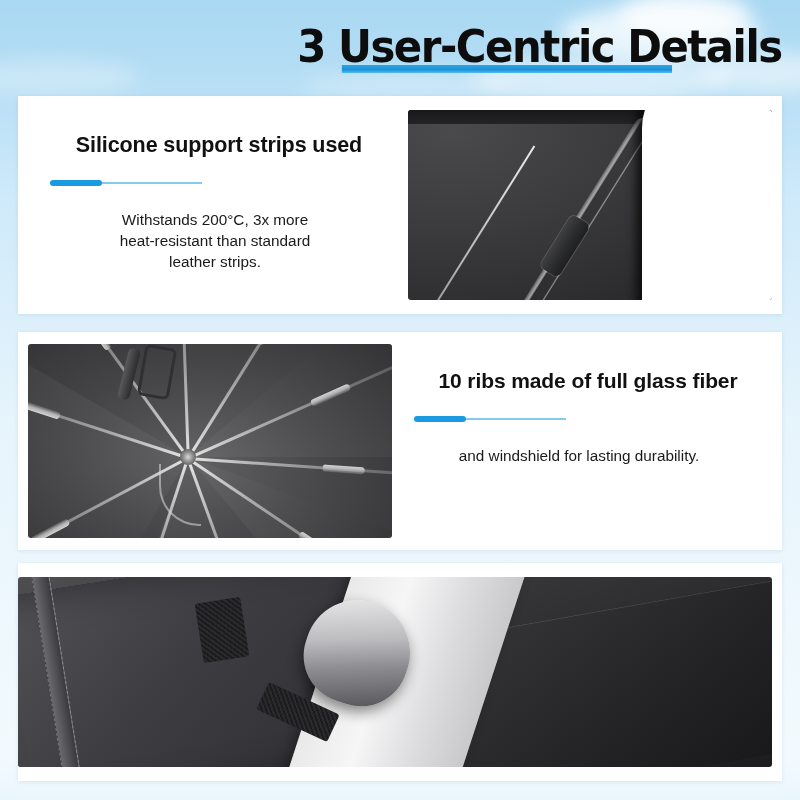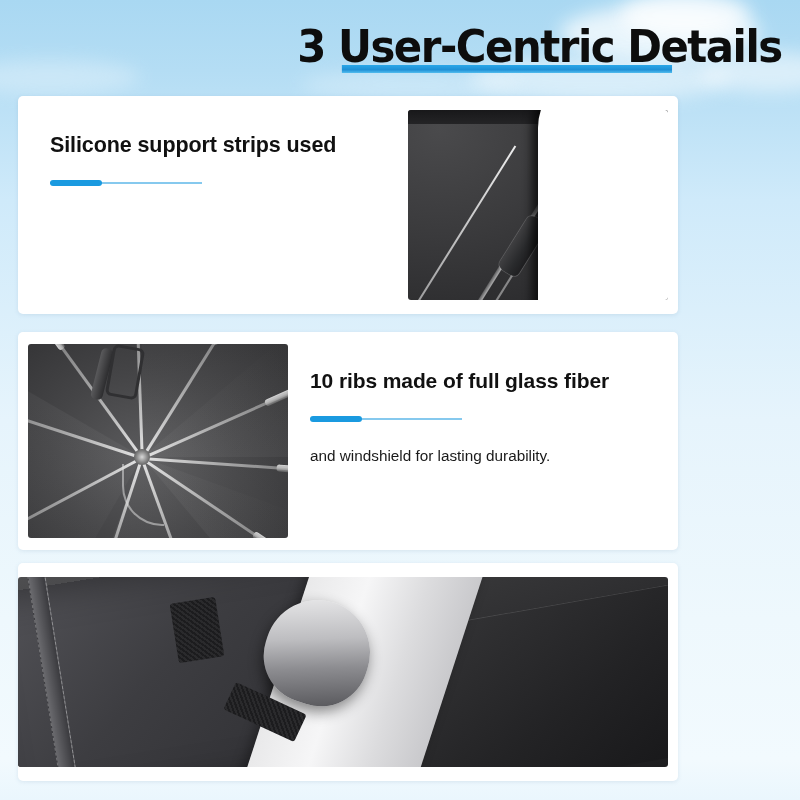--- a/index.html
+++ b/index.html
@@ -74,26 +74,27 @@
     width: 355px;
     height: 8px;
     background: linear-gradient(180deg,#2aa7e8 0%, #1e90d6 60%, #53bdee 100%);
     z-index: -1;
   }
 
   
   .card {
     position: absolute;
     left: 18px;
-    width: 660px;
+    width: 764px;
     background: #ffffff;
-    border-radius: 5px;
+    border-radius: 0;
     box-shadow: 0 1px 4px rgba(110,150,180,0.18);
     overflow: hidden;
     display: flex;
+    text-align: center;
   }
   #card-1 { top: 96px;  height: 218px; }
   #card-2 { top: 332px; height: 218px; }
   #card-3 { top: 563px; height: 218px; }
 
   .card-text {
     box-sizing: border-box;
     flex: 0 0 390px;
     padding: 36px 20px 0 32px;
   }
@@ -398,20 +399,25 @@
       <span>3 User-Centric Details</span>
     </div>
   </div>
 
   <div class="card image-right" id="card-1">
     <div class="card-text">
       <div class="card-title">Silicone support strips used</div>
       <div class="divider">
         <span class="thin"></span>
         <span class="thick"></span>
+      </div>
+      <div class="card-body">
+        <div class="line">Withstands 200°C, 3x more</div>
+        <div class="line">heat-resistant than standard</div>
+        <div class="line">leather strips.</div>
       </div>
     </div>
     <div class="photo photo-1">
       <span class="edge-top"></span>
       <span class="thin-wire"></span>
       <span class="strip"></span>
       <span class="strip-inner"></span>
       <span class="tab"></span>
       <span class="rounded-corner"></span>
     </div>

